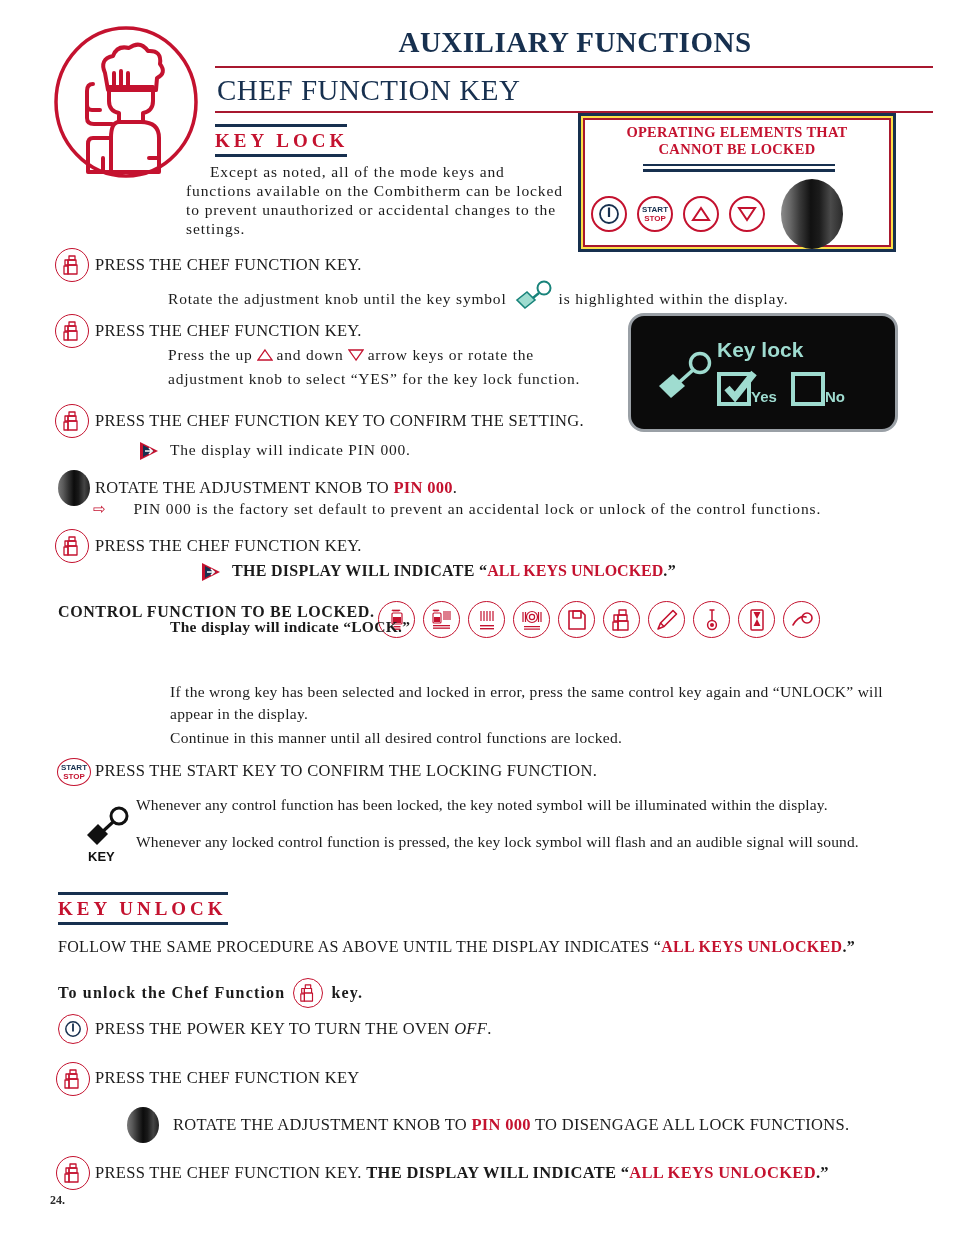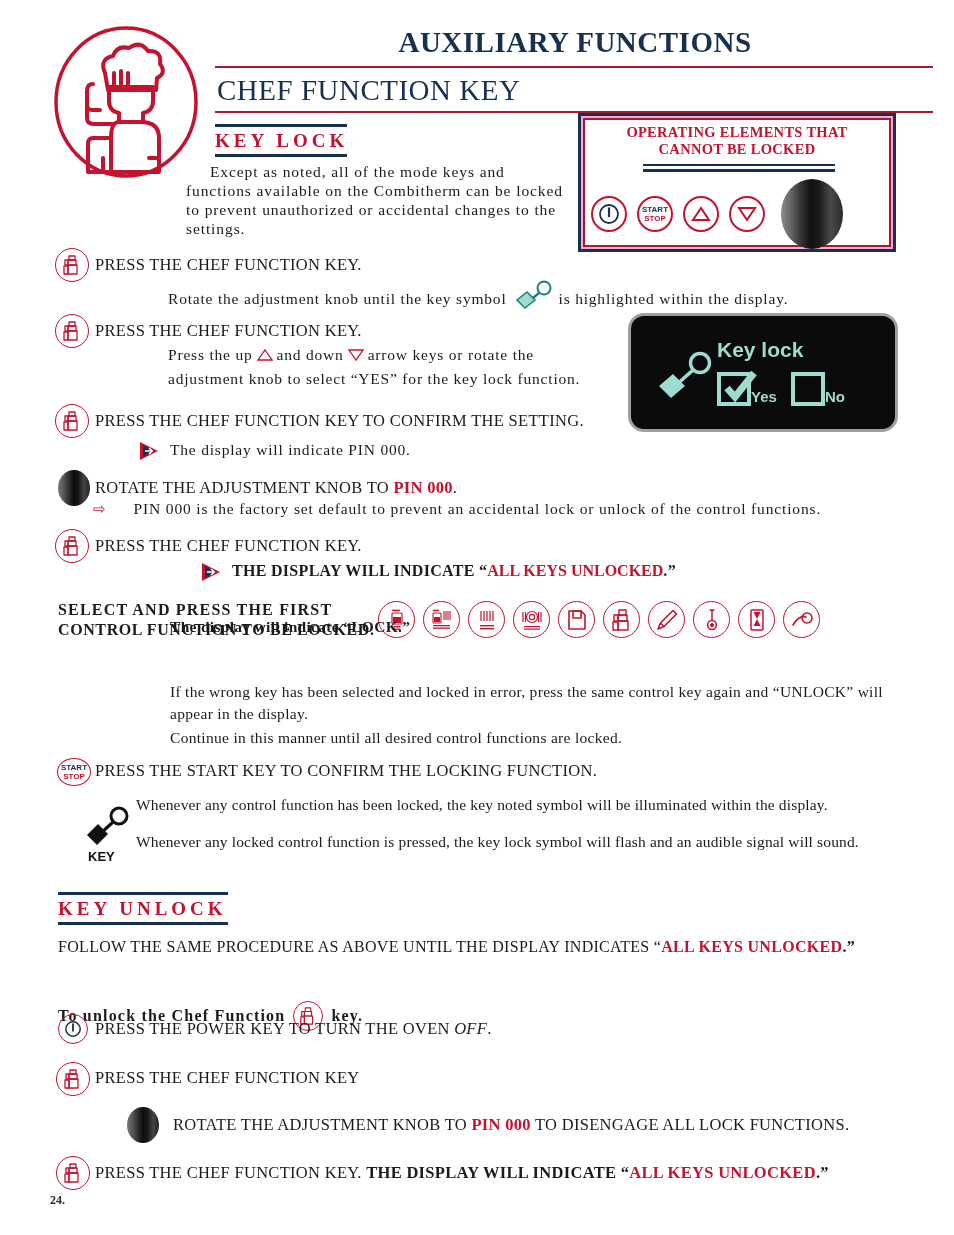--- a/index.html
+++ b/index.html
@@ -55,21 +55,21 @@
     position:absolute;left:186px;top:162px;width:380px;
     font-size:15.5px;line-height:19px;letter-spacing:.9px;color:#1b1b1b;
     text-indent:24px;
   }
 
   
   #oe-box{
     position:absolute;left:578px;top:113px;width:318px;height:139px;
     border:3px solid #17304f;
     box-sizing:border-box;
-    background:#f9a8d4;
+    background:#fde047;
   }
   #oe-inner{
     position:absolute;inset:2px;border:2px solid #a8182f;box-sizing:border-box;background:#fff;
   }
   #oe-title{
     position:absolute;left:0;top:8px;width:100%;text-align:center;
     font-family:"Liberation Serif", serif;font-weight:bold;font-size:14.5px;
     line-height:17px;color:#c4122f;letter-spacing:.3px;
   }
   #oe-underline1{position:absolute;left:62px;top:48px;width:192px;height:2px;background:#17304f;}
@@ -376,21 +376,20 @@
       <svg width="22" height="22" viewBox="0 0 22 22">
         <polygon points="2,2 20,11 2,20" fill="#c4122f"></polygon>
         <polygon points="5,5 16,11 5,17" fill="#17304f"></polygon>
         <path d="M7 11 h6 M11 8 l3.2 3 l-3.2 3" fill="none" stroke="#ffffff" stroke-width="1.6"></path>
       </svg>
     </span>
     <span class="steptext bold" style="margin-left:6px;font-size:16px;">THE DISPLAY WILL INDICATE “</span><span class="redb" style="font-size:16px;font-family:'Liberation Serif',serif;">ALL KEYS UNLOCKED</span><span class="steptext bold" style="font-size:16px;">.”</span>
   </div>
 
   <div style="position:absolute;left:58px;top:601px;">
-    <div class="steptext bold" style="font-size:16px;letter-spacing:1.2px;">SELECT AND PRESS THE FIRST</div>
     <div class="steptext bold" style="font-size:16px;letter-spacing:.6px;margin-top:2px;">CONTROL FUNCTION TO BE LOCKED.</div>
   </div>
 
   <div id="ctrl-icons">
     <div class="ci">
       <svg width="24" height="26" viewBox="0 0 24 26">
           <g fill="none" stroke="#c4122f" stroke-width="1.2">
         <path d="M7 4 q1 -2 2 0 q1 -2 2 0 q1 -2 2 0 q1 -2 2 0"></path>
         <rect x="7" y="6" width="10" height="11" rx="1"></rect>
             <rect x="8" y="10" width="8" height="6" fill="#c4122f" stroke="none"></rect>
@@ -515,21 +514,21 @@
   <div id="keyunlock-head">
     <div class="bar"></div>
     <div class="txt">KEY UNLOCK</div>
     <div class="bar"></div>
   </div>
 
   <div class="steptext" style="position:absolute;left:58px;top:938px;font-size:16px;">
     <span>FOLLOW THE SAME PROCEDURE AS ABOVE UNTIL THE DISPLAY INDICATES “</span><span class="redb">ALL KEYS UNLOCKED</span><span class="bold">.”</span>
   </div>
 
-  <div style="position:absolute;left:58px;top:978px;display:flex;align-items:center;gap:8px;margin-top:23px;">
+  <div style="position:absolute;left:58px;top:978px;display:flex;align-items:center;gap:8px;">
     <span class="steptext bold" style="font-size:16px;letter-spacing:1.2px;">To unlock the Chef Function</span>
     <span class="bullet-chef" style="width:30px;height:30px;">
       <svg width="18" height="20" viewBox="0 0 20 22">
           <g fill="none" stroke="#c4122f" stroke-width="1.3" stroke-linejoin="round">
         <path d="M7 2 h6 v4 h-6 z"></path>
             <path d="M6 6 h8 v5 h-8 z"></path>
             <path d="M3 6 h3 v5 h-3 z"></path>
         <path d="M6 11 h9 v9 h-9 z"></path>
             <path d="M2 12 h4 v8 h-4 z"></path>
           </g>

